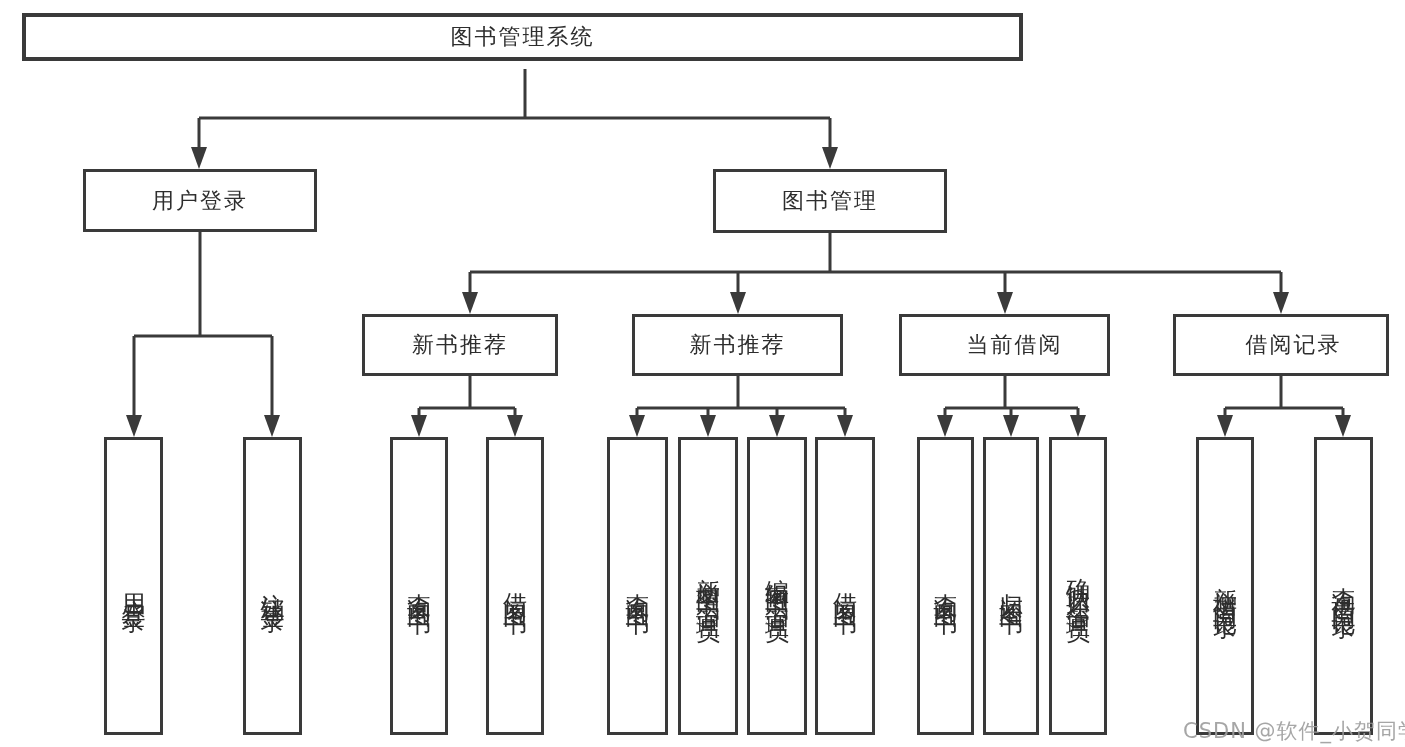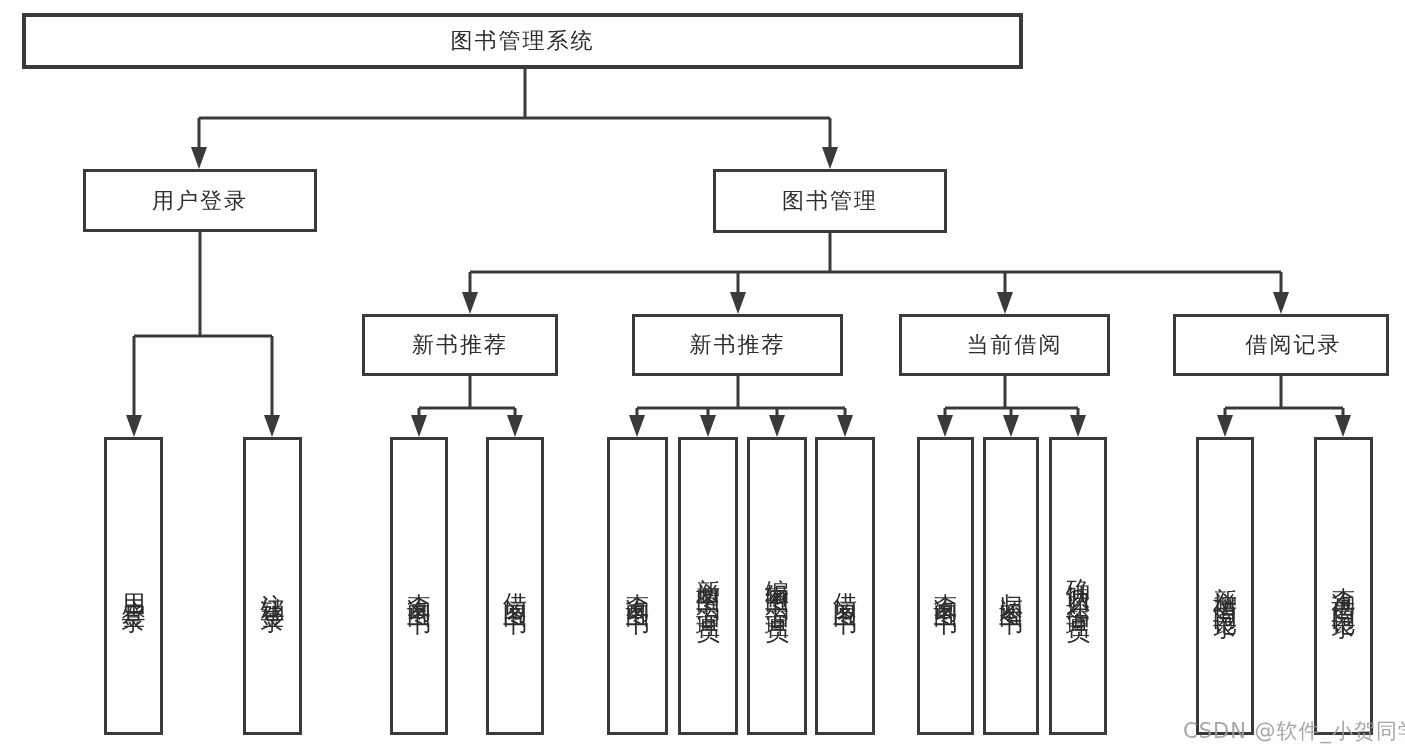--- a/index.html
+++ b/index.html
@@ -68,21 +68,21 @@
       <polygon points="769,415 785,415 777,437"></polygon>
       <polygon points="837,415 853,415 845,437"></polygon>
       <polygon points="937,415 953,415 945,437"></polygon>
       <polygon points="1003,415 1019,415 1011,437"></polygon>
       <polygon points="1070,415 1086,415 1078,437"></polygon>
       <polygon points="1217,415 1233,415 1225,437"></polygon>
       <polygon points="1335,415 1351,415 1343,437"></polygon>
     </g>
   </svg>
 
-  <div class="node root" style="left:22px;top:13px;width:1001px;height:56px;">
+  <div class="node root" style="left:22px;top:13px;width:1001px;height:48px;">
     <span>图书管理系统</span>
   </div>
 
   <div class="node branch" style="left:83px;top:169px;width:234px;height:63px;">
     <span>用户登录</span>
   </div>
   <div class="node branch" style="left:713px;top:169px;width:234px;height:64px;">
     <span>图书管理</span>
   </div>
 

